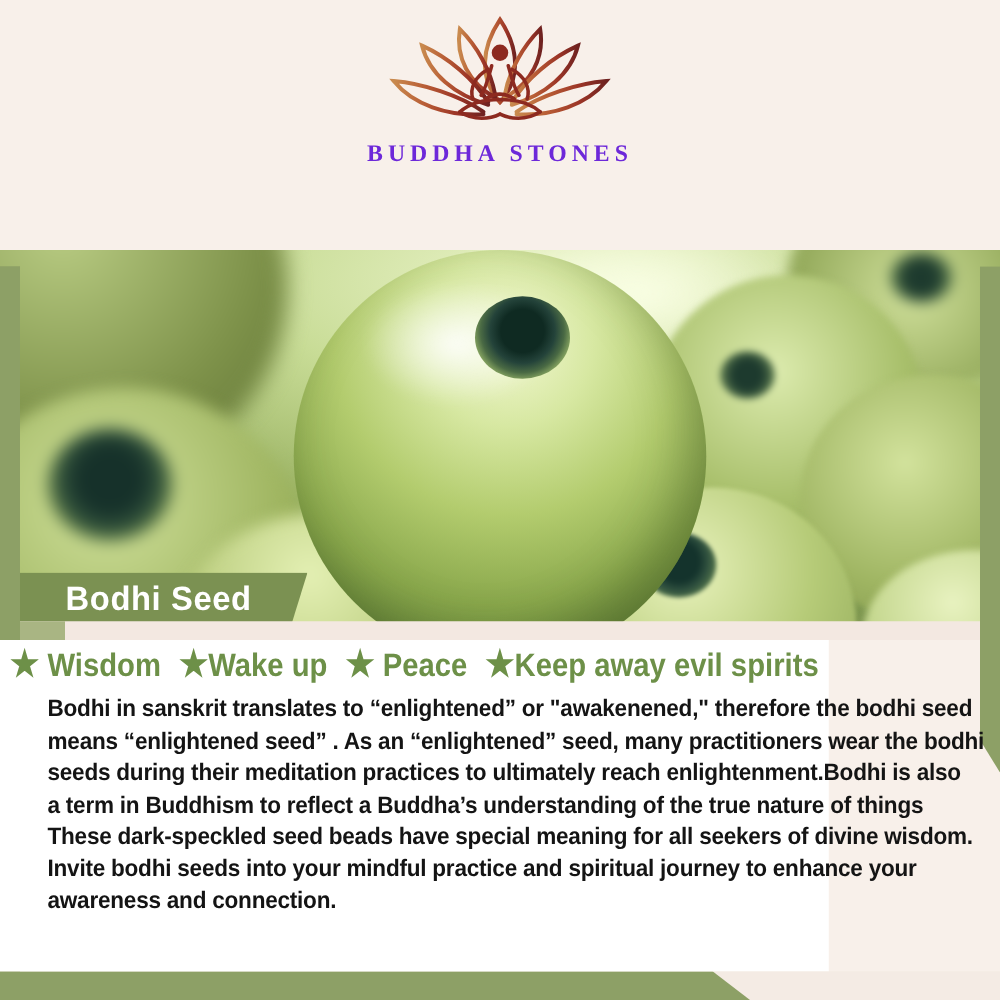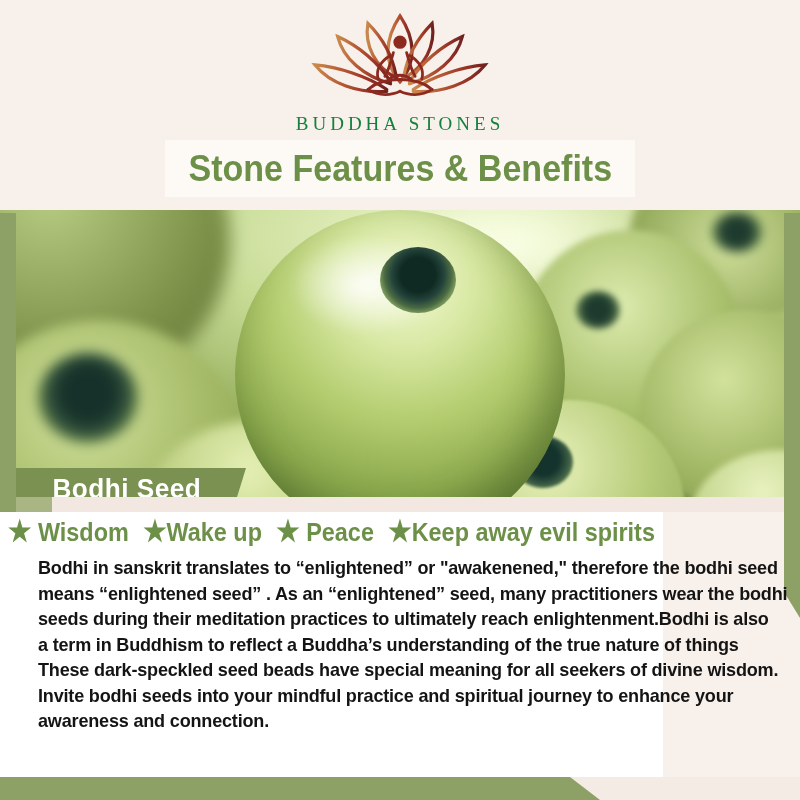--- a/index.html
+++ b/index.html
@@ -4,31 +4,31 @@
 <style>
   html,body{margin:0;padding:0;}
   .canvas{position:relative;width:800px;height:800px;background:#f8f0ea;overflow:hidden;
           font-family:"Liberation Sans",sans-serif;}
 
   
   .brand-header{position:absolute;top:0;left:0;width:800px;height:140px;text-align:center;}
   .lotus{position:absolute;top:12px;left:50%;transform:translateX(-50%);}
   .brand-name{position:absolute;top:113px;width:100%;
               font-family:"Liberation Serif",serif;font-size:19px;letter-spacing:4px;
-              color:#15803d;font-weight:400;}
+              color:#6d28d9;font-weight:700;}
 
   
   .title-band{position:absolute;top:140px;left:0;width:800px;height:57px;}
   .title-box{position:absolute;left:165px;top:0;width:470px;height:57px;background:#fdfaf6;
              display:flex;align-items:center;justify-content:center;}
   .title-box h1{margin:0;font-size:37px;font-weight:bold;color:#6d9048;white-space:nowrap;
                 display:inline-block;transform:scaleX(.92);}
 
   
-  .photo{position:absolute;top:210px;left:0;width:800px;height:300px;overflow:hidden;
+  .photo{position:absolute;top:200px;left:0;width:800px;height:300px;overflow:hidden;
          background:radial-gradient(140% 130% at 58% 8%,#eef6cf 0%,#c8dc96 24%,#9cb465 48%,#7e9850 70%,#66793f 100%);}
   .bead,.hole,.shine{position:absolute;border-radius:50%;}
   .b-tl{left:-70px;top:-120px;width:300px;height:300px;filter:blur(9px);
         background:radial-gradient(circle at 40% 35%,#b9cc83,#7d9149 60%,#5d7034);}
   .b-left{left:-50px;top:110px;width:300px;height:300px;filter:blur(6px);
         background:radial-gradient(circle at 45% 30%,#cfe09a,#9db35e 55%,#6d8140);}
   .b-left .hole{left:88px;top:33px;width:100px;height:90px;filter:blur(2px);
         background:radial-gradient(circle at 50% 45%,#16312a 0 35%,#2f4f3a 55%,#6d8a4c 75%,#b9cc83 100%);}
   .b-bm{left:140px;top:210px;width:240px;height:200px;filter:blur(6px);
         background:radial-gradient(circle at 45% 25%,#e4f0b4,#b5c877 55%,#8aa052);}
@@ -118,25 +118,20 @@
         <path d="M110,46 C121,52 126,62 123,71"></path>
         <path d="M88,71 Q100,63 112,71"></path>
         <path d="M66,82 C82,68 118,68 134,82"></path>
         <path d="M66,82 C78,90 92,88 100,84"></path>
         <path d="M134,82 C122,90 108,88 100,84"></path>
       </g>
     </svg>
     <div class="brand-name">BUDDHA STONES</div>
   </header>
 
-  <div class="title-band">
-    <div class="title-box">
-      <h1>Stone Features &amp; Benefits</h1>
-    </div>
-  </div>
 
   <div class="photo">
     <div class="light-top"></div>
     <div class="bead b-tl"></div>
     <div class="bead b-tr">
         <div class="hole"></div>
       </div>
     <div class="bead b-left">
         <div class="hole"></div>
       </div>

